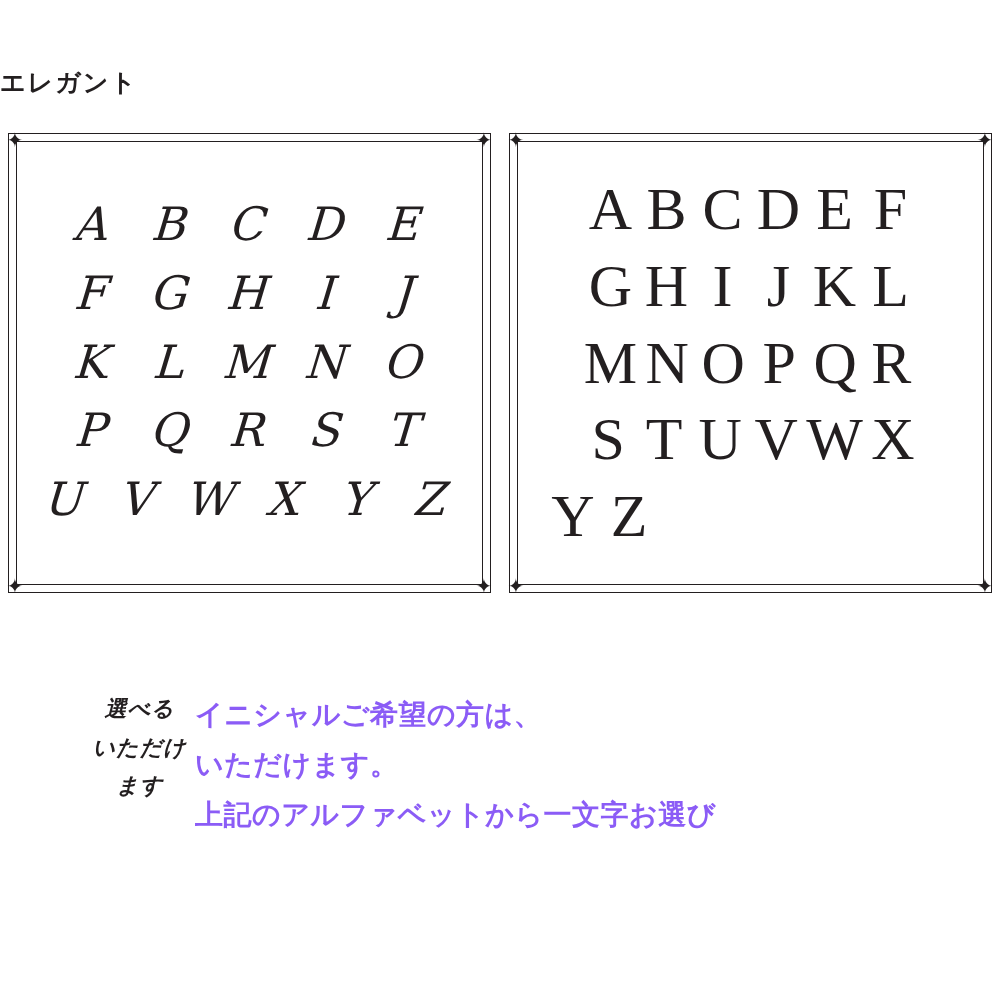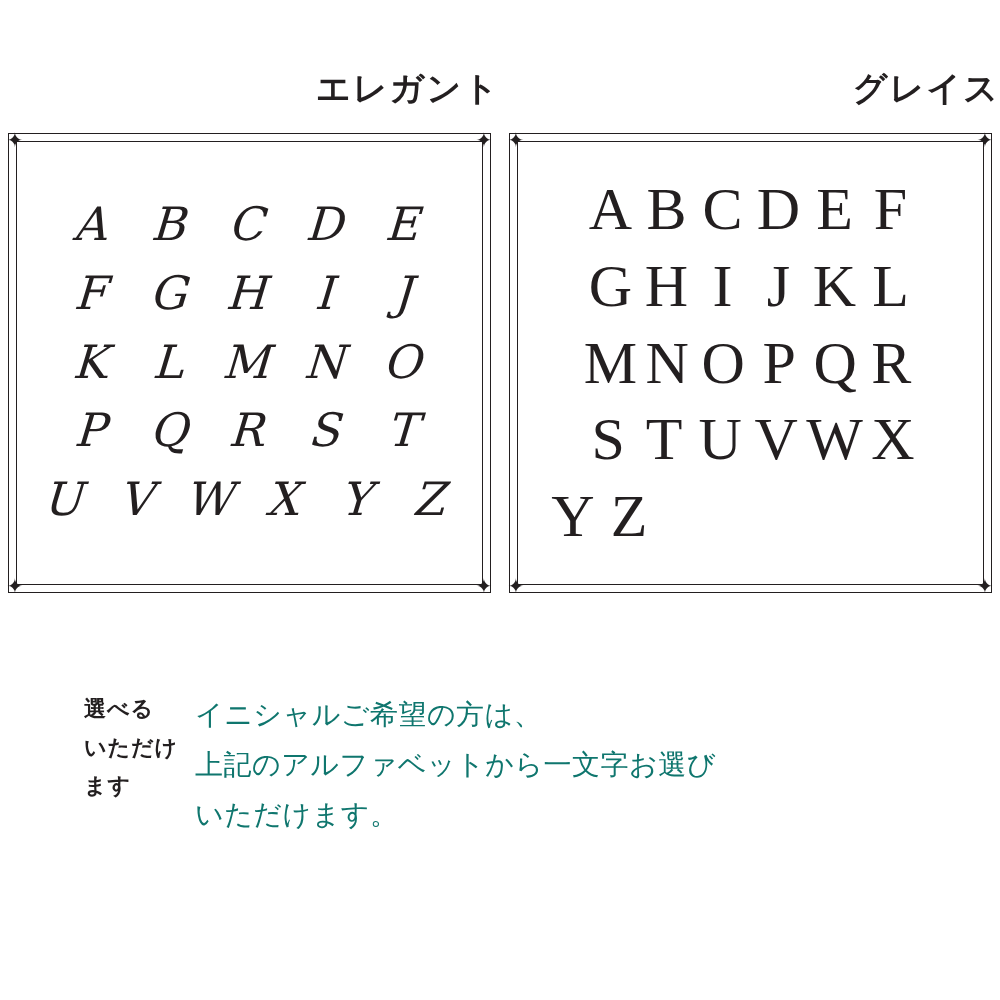--- a/index.html
+++ b/index.html
@@ -25,22 +25,22 @@
   
   .panel-titles {
     position: absolute;
     top: 66px;
     left: 0;
     width: 1000px;
     display: flex;
   }
   .panel-title {
     flex: 0 0 50%;
-    text-align: right;
-    font-size: 34px;
+    text-align: left;
+    font-size: 25px;
     font-weight: bold;
     letter-spacing: 2px;
     color: #231f20;
   }
 
   
   .panels {
     position: absolute;
     top: 133px;
     left: 8px;
@@ -142,40 +142,41 @@
   }
   .note-label {
     width: 195px;
     padding-left: 84px;
     box-sizing: border-box;
     font-size: 22px;
     font-weight: bold;
     line-height: 1.75;
     letter-spacing: 1px;
     color: #231f20;
-    text-align: left;
+    text-align: center;
+    font-style: italic;
   }
   .note-body {
     flex: 1;
     padding-right: 40px;
     font-size: 28px;
     line-height: 1.78;
     letter-spacing: 0.5px;
-    color: #0f766e;
+    color: #8b5cf6;
+    font-weight: bold;
   }
   .note-line { white-space: nowrap; }
 </style>
 </head>
 <body>
 
 <div class="page">
 
   <div class="panel-titles">
     <div class="panel-title">エレガント</div>
-    <div class="panel-title">グレイス</div>
   </div>
 
   <div class="panels">
 
     <div class="panel panel-elegant">
       <div class="frame-outer"></div>
       <div class="frame-inner"></div>
       <div class="orn tl">✦</div>
       <div class="orn tr">✦</div>
       <div class="orn bl">✦</div>
@@ -271,18 +272,18 @@
 
   </div>
 
   <div class="note">
     <div class="note-label">
       <div>選べる</div>
       <div>いただけます</div>
     </div>
     <div class="note-body">
       <div class="note-line">イニシャルご希望の方は、</div>
+      <div class="note-line">いただけます。</div>
       <div class="note-line">上記のアルファベットから一文字お選び</div>
-      <div class="note-line">いただけます。</div>
     </div>
   </div>
 
 </div>
 
 </body></html>

